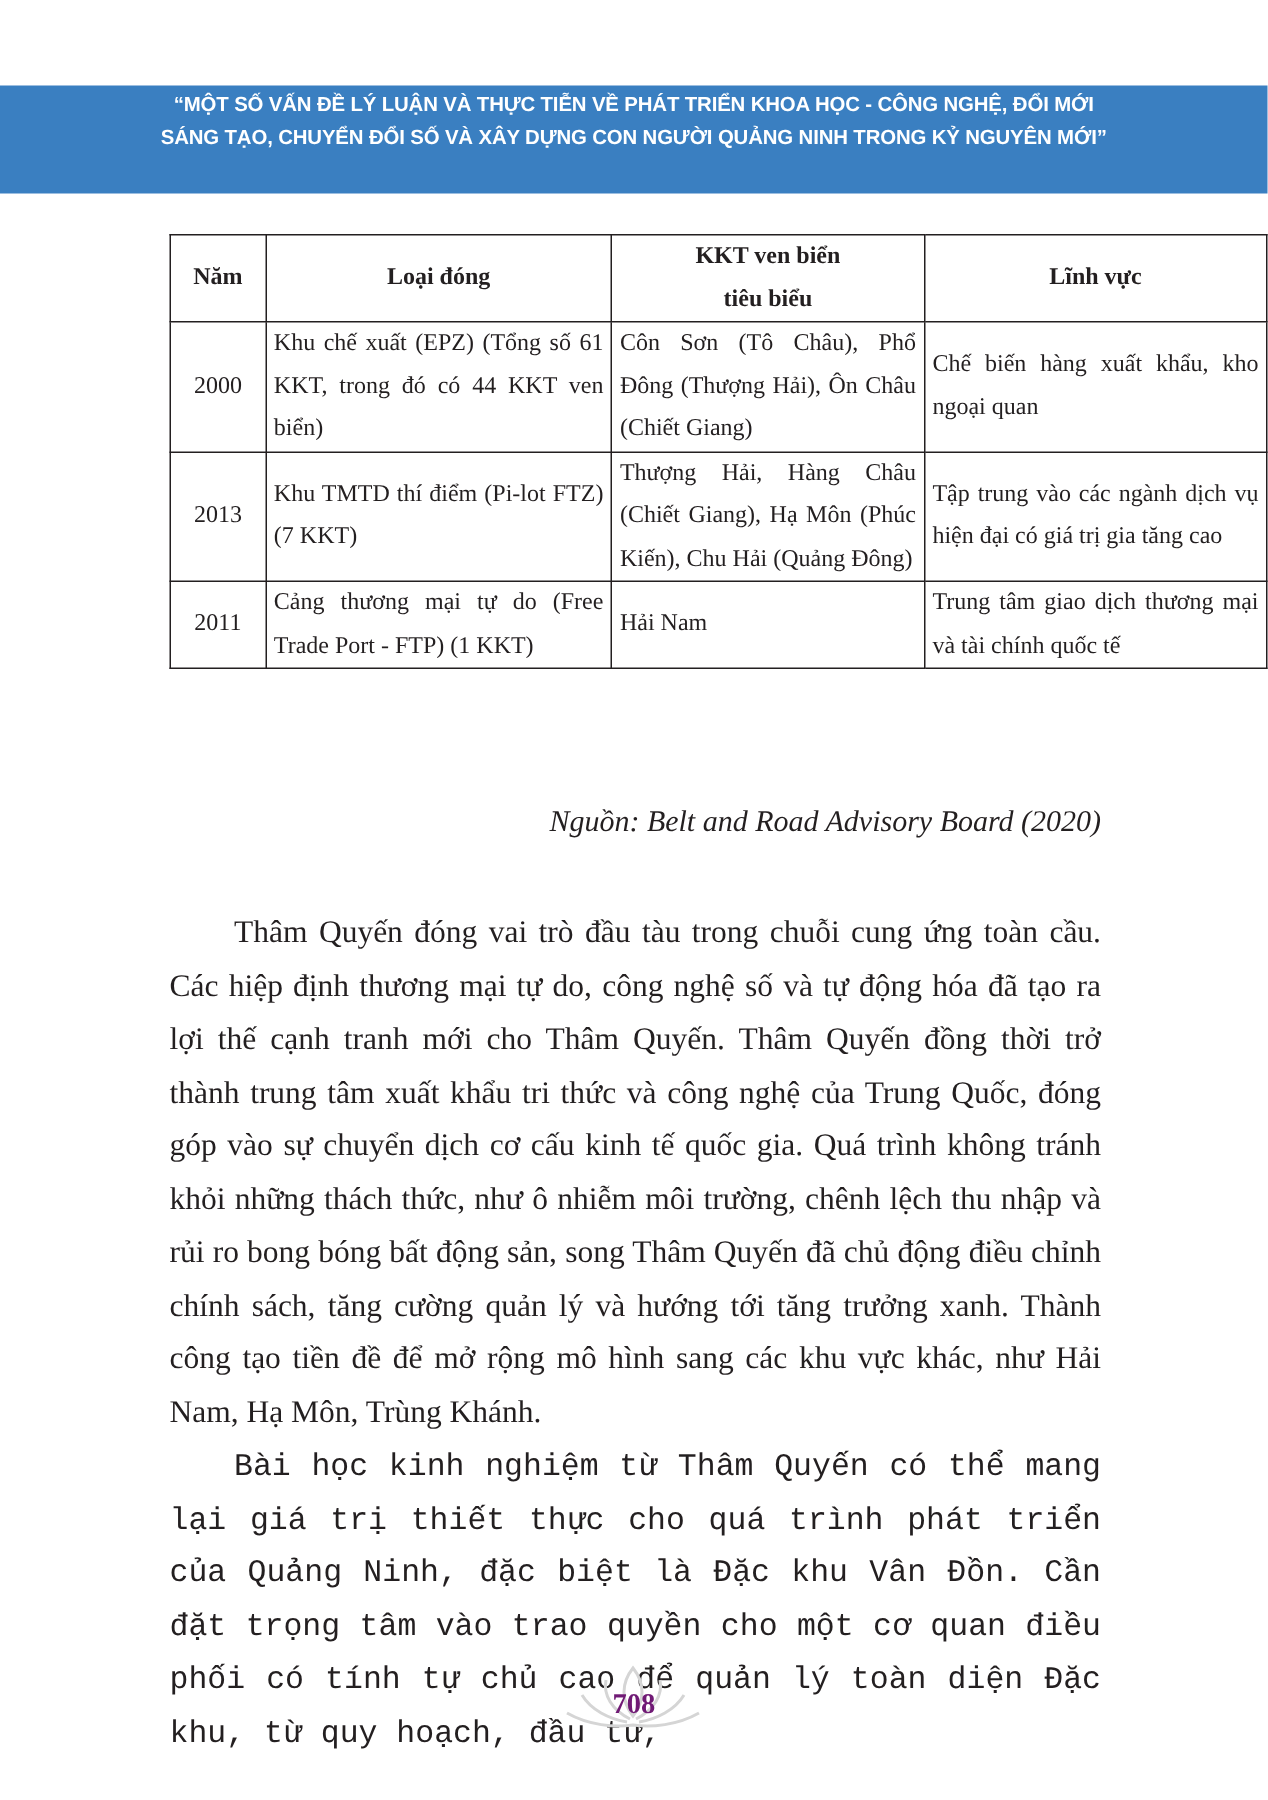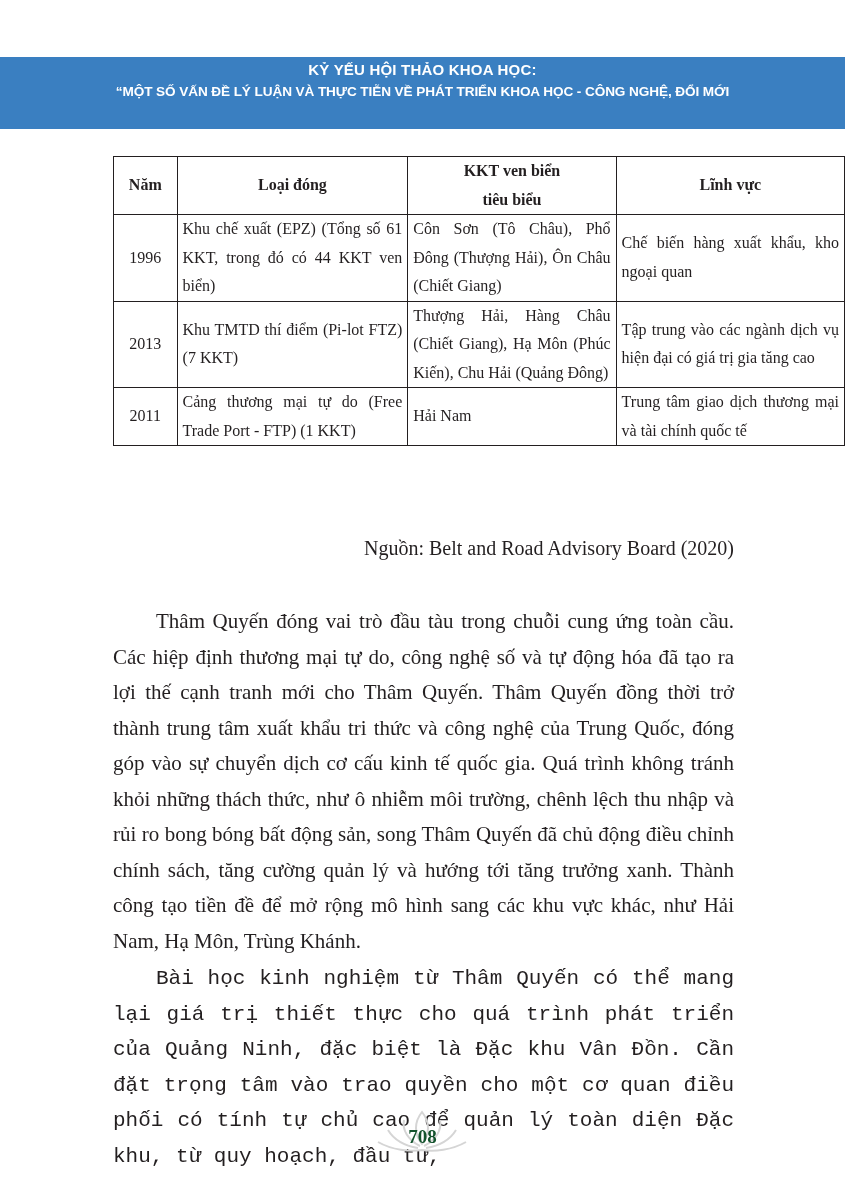--- a/index.html
+++ b/index.html
@@ -13,38 +13,38 @@
     .banner .l2 { margin-top: 2px; }
 
     table.data { position: absolute; left: 113px; top: 156px; width: 732px;
                  border-collapse: collapse; font-size: 16px; line-height: 28.5px; }
     table.data th, table.data td { border: 1px solid #231f20; padding: 0 5px; vertical-align: middle; }
     table.data th { font-weight: bold; text-align: center; }
     table.data td { text-align: justify; text-align-last: left; }
     table.data td.year { text-align: center; text-align-last: center; }
     col.c1 { width: 54px; } col.c2 { width: 196px; } col.c3 { width: 177px; } col.c4 { width: 194px; }
 
-    .source { position: absolute; right: 111px; top: 537px; font-size: 20px; }
+    .source { position: absolute; right: 111px; top: 537px; font-style: italic; font-size: 20px; }
 
     .body { position: absolute; left: 113px; top: 604px; width: 621px; font-size: 21px;
             line-height: 35.5px; text-align: justify; }
     .body p { margin: 0 0 0 0; text-indent: 43px; }
     .body p + p { margin-top: 2px; font-family: Liberation Mono, monospace; }
 
     .pagenum { position: absolute; left: 370px; top: 1108px; width: 105px; height: 50px; }
     .pagenum svg { position: absolute; left: 0; top: 0; }
     .pagenum .num { position: absolute; left: 0; width: 105px; top: 18px; text-align: center;
-                    font-size: 19px; font-weight: bold; color: #14532d; }
+                    font-size: 19px; font-weight: bold; color: #701a75; }
   </style>
 </head>
 <body>
 
 <div class="banner">
-  <div class="l1">KỶ YẾU HỘI THẢO KHOA HỌC:</div>
   <div class="l2">“MỘT SỐ VẤN ĐỀ LÝ LUẬN VÀ THỰC TIỄN VỀ PHÁT TRIỂN KHOA HỌC - CÔNG NGHỆ, ĐỔI MỚI</div>
+  <div class="l3">SÁNG TẠO, CHUYỂN ĐỔI SỐ VÀ XÂY DỰNG CON NGƯỜI QUẢNG NINH TRONG KỶ NGUYÊN MỚI”</div>
 </div>
 
 <table class="data">
   <colgroup>
       <col class="c1">
       <col class="c2">
       <col class="c3">
       <col class="c4">
     </colgroup>
   <thead>
@@ -53,21 +53,21 @@
       <th>Loại đóng</th>
       <th>
         <span>KKT ven biển</span><br>
         <span>tiêu biểu</span>
       </th>
       <th>Lĩnh vực</th>
     </tr>
   </thead>
   <tbody>
     <tr>
-      <td class="year">1996</td>
+      <td class="year">2000</td>
       <td>Khu chế xuất (EPZ) (Tổng số 61 KKT, trong đó có 44 KKT ven biển)</td>
       <td>Côn Sơn (Tô Châu), Phổ Đông (Thượng Hải), Ôn Châu (Chiết Giang)</td>
       <td>Chế biến hàng xuất khẩu, kho ngoại quan</td>
     </tr>
     <tr>
       <td class="year">2013</td>
       <td>Khu TMTD thí điểm (Pi-lot FTZ) (7 KKT)</td>
       <td>Thượng Hải, Hàng Châu (Chiết Giang), Hạ Môn (Phúc Kiến), Chu Hải (Quảng Đông)</td>
       <td>Tập trung vào các ngành dịch vụ hiện đại có giá trị gia tăng cao</td>
     </tr>

